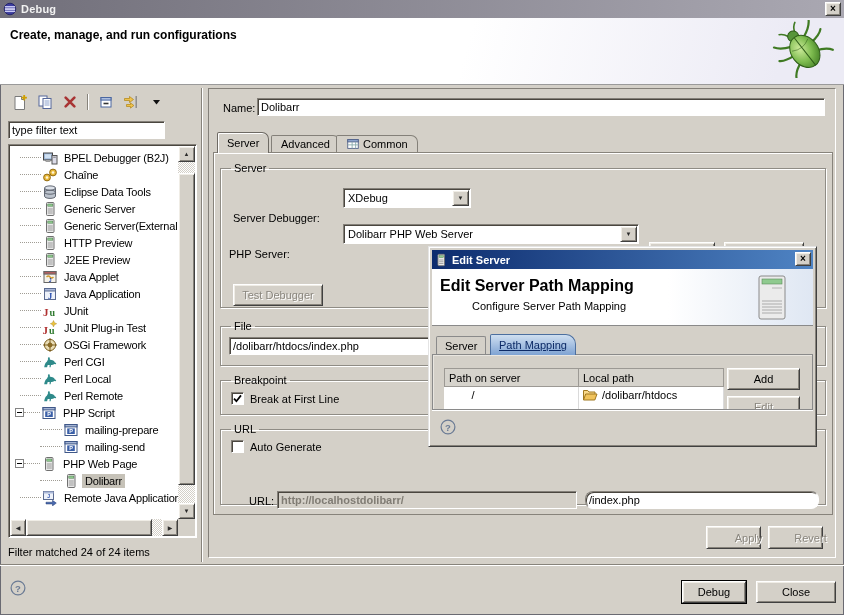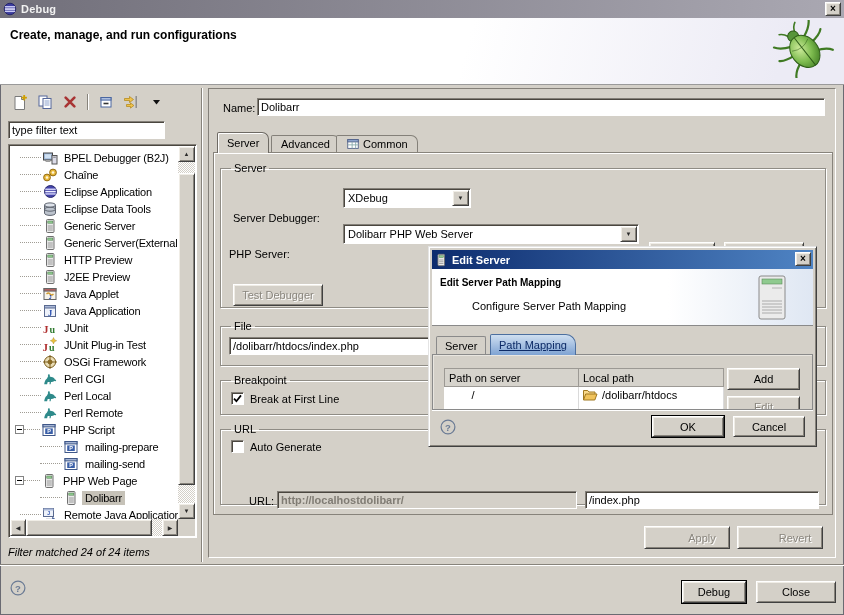--- a/index.html
+++ b/index.html
@@ -57,21 +57,21 @@
   .tree-label { padding:1px 3px; }
   .tree-label.selected { background:#c6c2b8; }
   .vscroll { position:absolute; top:1px; right:1px; bottom:18px; width:17px; display:flex; flex-direction:column; }
   .hscroll { position:absolute; left:1px; right:18px; bottom:1px; height:17px; display:flex; }
   .scorner { position:absolute; right:1px; bottom:1px; width:17px; height:17px; background:#d4d0c8; }
   .sb { flex:none; width:17px; height:16px; font-size:6px; color:#2a2a2a; }
   .hscroll .sb { width:16px; height:17px; }
   .vthumb { flex:none; width:17px; height:312px; margin-top:11px; }
   .hthumb { flex:none; width:126px; height:17px; }
   .vspacer,.hspacer { flex:1; }
-  .status { position:absolute; left:8px; top:546px;font-style:italic; }
+  .status { position:absolute; left:8px; top:546px; }
 
   .vsash { position:absolute; left:201px; top:88px; height:474px; width:0;
     border-left:1px solid #87837b; border-right:1px solid #fff; }
   .footline { position:absolute; left:0; top:564px; width:844px; height:0;
     border-top:1px solid #87837b; border-bottom:1px solid #fff; }
 
   
   .rpanel { position:absolute; left:208px; top:88px; width:628px; height:470px;
     border:1px solid; border-color:#848079 #fff #fff #848079; background:#d4d0c8; }
   .name-label { position:absolute; left:14px; top:13px; }
@@ -92,21 +92,21 @@
   .abs { position:absolute;margin-top:20px; }
   .combo { position:absolute; display:flex; background:#fff; border:1px solid; border-color:#848079 #fff #fff #848079;
     box-shadow: inset 1px 1px 0 #4a463f; height:20px; align-items:center; }
   .combo-text { flex:1; padding:0 4px; overflow:hidden; white-space:nowrap; }
   .combo-btn { flex:none; width:17px; height:16px; margin:1px; font-size:6px; color:#2a2a2a;
     display:flex; align-items:center; justify-content:center; }
   .checkrow { display:flex; align-items:center; gap:6px; }
   .checkbox { width:13px; height:13px; background:#fff; border:1px solid; border-color:#848079 #fff #fff #848079;
     box-shadow: inset 1px 1px 0 #4a463f; display:flex; align-items:center; justify-content:center; flex:none; }
   .applyrow { position:absolute; right:12px; top:437px; display:flex; gap:7px; }
-  .applyrow .btn { width:86px; height:23px;padding-left:30px; }
+  .applyrow .btn { width:55px; height:23px;padding-left:30px; }
   input.disabled-fld { background:#d4d0c8; color:#807c74;font-weight:bold; }
 
   
   .help-main { position:absolute; left:10px; top:580px; width:17px; height:17px; }
   .foot-btns { position:absolute; right:8px; top:581px; display:flex; gap:10px; }
   .foot-btns .btn { height:22px; }
   .btn-debug { width:64px; }
   .btn-close { width:80px; }
 
   
@@ -114,21 +114,21 @@
     background:#d4d0c8; border:1px solid; border-color:#e4e4e4 #404040 #404040 #e4e4e4;
     box-shadow: inset 1px 1px 0 #fff, inset -1px -1px 0 #87837b; padding:3px; z-index:10; }
   .dlg-title { height:19px; background:linear-gradient(to right,#0d2c6e,#4f84c4);
     display:flex; align-items:center; padding:0 2px; position:relative; }
   .dlg-title-icon { width:14px; height:14px; display:flex; align-items:center; }
   .dlg-title-text { color:#fff; font-weight:bold; margin-left:4px; }
   .dlg-close { position:absolute; right:2px; top:2px; width:16px; height:14px;
     font-size:10px; font-weight:bold; line-height:10px; }
   .dlg-head { height:57px; background:linear-gradient(to right,#ffffff 62%,#dfe7f3);
     border-bottom:1px solid #8a8a8a; position:relative; }
-  .dlg-h1 { position:absolute; left:8px; top:8px; font-size:10px; font-weight:bold; }
+  .dlg-h1 { position:absolute; left:8px; top:8px; font-size:16px; font-weight:bold; }
   .dlg-h2 { position:absolute; left:17px; top:31px;margin-left:23px; }
   .dlg-art { position:absolute; right:24px; top:5px; }
   .dlg-tabs { position:relative; height:25px; margin-top:4px; }
   .dlg-tab { position:absolute; display:flex; align-items:center; padding:0 8px; }
   .dlg-tab.inactive { left:4px; top:6px; height:19px; background:#d4d0c8;
     border:1px solid #8a8a8a; border-bottom:none; border-radius:2px 2px 0 0; }
   .dlg-tab.active { left:58px; top:4px; height:21px; z-index:2;
     background:linear-gradient(to bottom,#cfdff1,#7fa3d3); color:#0c2a66; text-decoration:underline;
     border:1px solid #4c6f9f; border-bottom:none; border-radius:2px 10px 0 0; }
   .dlg-content { position:relative; height:60px; overflow:hidden; margin-top:-1px;
@@ -271,33 +271,20 @@
             <circle cx="11" cy="5.5" r="1.3" fill="#fff6da"></circle>
             <line x1="7.4" y1="8.4" x2="8.8" y2="7.4" stroke="#946c14" stroke-width="1.2"></line>
           </svg>
         </span>
         <span class="tree-label">Chaîne</span>
       </div>
       <div class="tree-row">
         <span class="t-sp" style="width:10px"></span>
         <span class="guide" style="width:21px"></span>
         <span class="tree-icon">
-          <svg width="15" height="15" viewBox="0 0 16 16">
-            <circle cx="8" cy="8" r="6.4" fill="#4444aa" stroke="#222266"></circle>
-            <rect x="2.4" y="4.8" width="11.2" height="1.6" fill="#ccccf4"></rect>
-            <rect x="2.4" y="7.3" width="11.2" height="1.6" fill="#eeeeff"></rect>
-            <rect x="2.4" y="9.8" width="11.2" height="1.6" fill="#ccccf4"></rect>
-          </svg>
-        </span>
-        <span class="tree-label">Eclipse Application</span>
-      </div>
-      <div class="tree-row">
-        <span class="t-sp" style="width:10px"></span>
-        <span class="guide" style="width:21px"></span>
-        <span class="tree-icon">
           <svg width="16" height="16" viewBox="0 0 16 16">
             <path d="M2.5 4v8.2c0 1.2 2.5 2.2 5.5 2.2s5.5-1 5.5-2.2V4" fill="#bcc3cd" stroke="#5f6570"></path>
             <ellipse cx="8" cy="8.2" rx="5.5" ry="2" fill="none" stroke="#5f6570"></ellipse>
             <ellipse cx="8" cy="4" rx="5.5" ry="2.1" fill="#dde2ea" stroke="#5f6570"></ellipse>
           </svg>
         </span>
         <span class="tree-label">Eclipse Data Tools</span>
       </div>
       <div class="tree-row">
         <span class="t-sp" style="width:10px"></span>
@@ -609,21 +596,21 @@
     </fieldset>
 
     <fieldset class="fs-url">
       <legend>URL</legend>
       <div class="checkrow" style="margin:3px 0 0 4px;">
         <span class="checkbox"></span>
         <span>Auto Generate</span>
       </div>
       <span class="abs" style="left:28px;top:40px;">URL:</span>
       <input class="fld sunken disabled-fld abs" style="left: 56px; top: 36px; width: 300px;" value="http://localhostdolibarr/">
-      <input class="fld sunken abs" style="left: 364px; top: 36px; width: 234px;" value="/index.php">
+      <input class="fld sunken abs" style="left: 364px; top: 36px; width: 234px; border-radius: 8px;" value="/index.php">
     </fieldset>
   </div>
 
   <div class="applyrow">
     <div class="btn disabled">Apply</div>
     <div class="btn disabled">Revert</div>
   </div>
 </div>
 
 <div class="footline"></div>
@@ -708,18 +695,14 @@
         </tbody>
     </table>
     <div class="btn dlg-side-btn" style="top:13px;">Add</div>
     <div class="btn disabled dlg-side-btn" style="top:41px;">Edit</div>
   </div>
   <div class="dlg-bottom">
     <span class="dlg-help"><svg width="16" height="16" viewBox="0 0 16 16">
           <circle cx="8" cy="8" r="6.9" fill="none" stroke="#6a7a94" stroke-width="1.2"></circle>
           <text x="8" y="11.6" text-anchor="middle" font-size="9.5" font-weight="bold" fill="#6a7a94">?</text>
         </svg></span>
-    <div class="dlg-bottom-btns">
-      <div class="btn default">OK</div>
-      <div class="btn">Cancel</div>
-    </div>
   </div>
 </div>
 
 </body></html>

